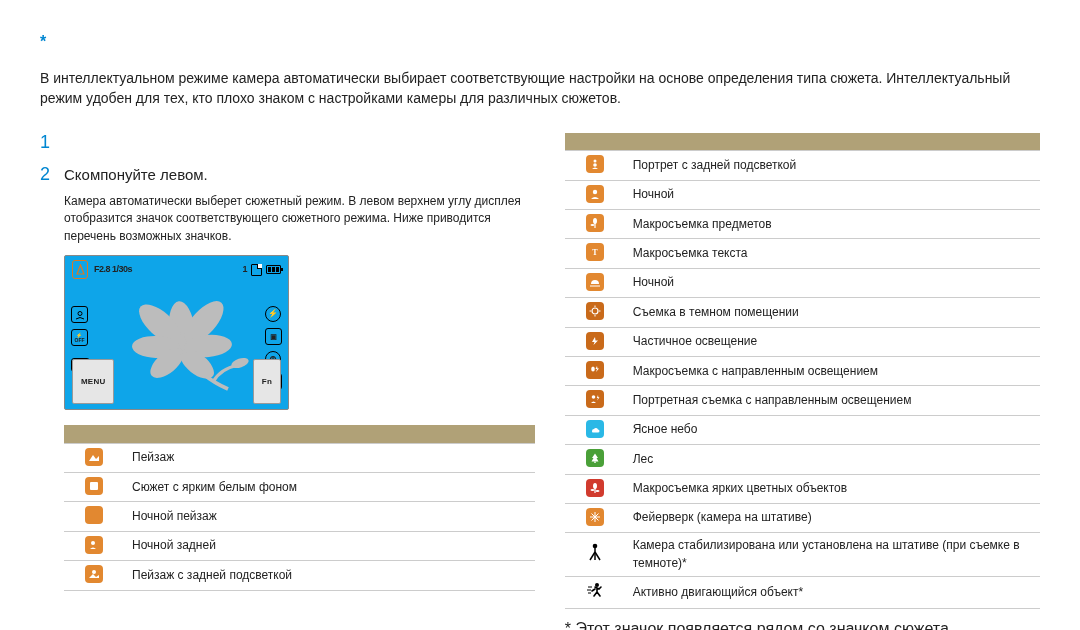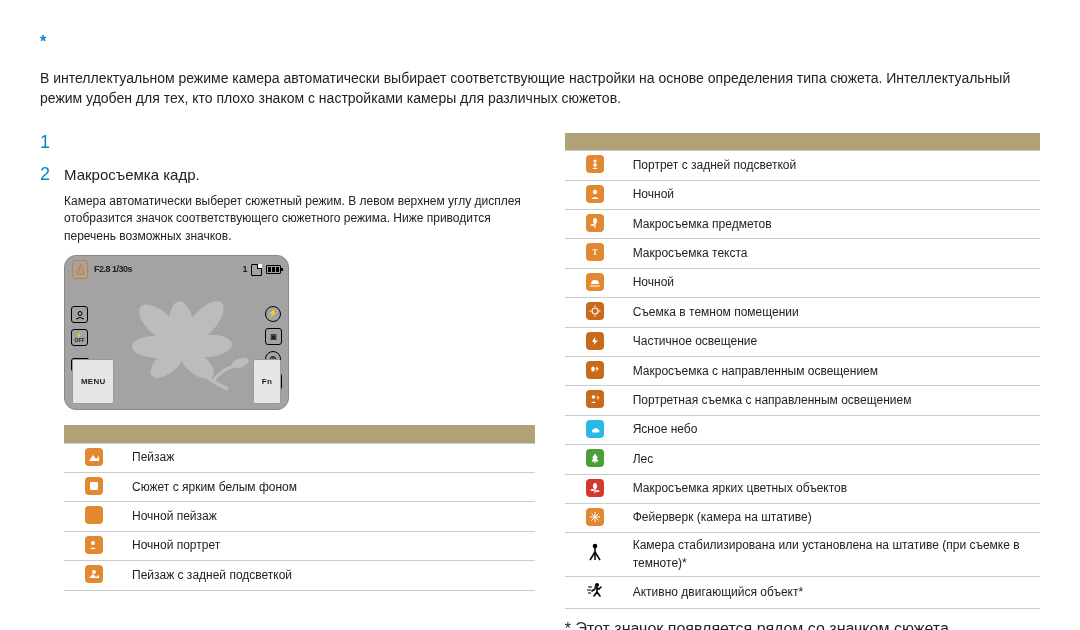--- a/index.html
+++ b/index.html
@@ -63,23 +63,23 @@
     font-size: 12px;
   }
   .display-wrap {
     margin-left: 24px;
     margin-bottom: 15px;
   }
   .camera-display {
     width: 225px;
     height: 155px;
     border: 1px solid #888;
-    border-radius: 12px;
+    border-radius: 2px;
     position: relative;
-    background: #a3a3a3;
+    background: #0ea5e9;
   }
   .disp-topbar {
     position: absolute;
     top: 4px;
     left: 7px;
     right: 7px;
     display: flex;
     justify-content: space-between;
     align-items: center;
     font-family: Arial, sans-serif;
@@ -228,21 +228,21 @@
 <div class="content">
 
   <div class="col-left">
 
     <div class="step">
       <div class="step-num">1</div>
     </div>
 
     <div class="step">
       <div class="step-num">2</div>
-      <div class="step-text">Макросъемка кадр.</div>
+      <div class="step-text">Скомпонуйте левом.</div>
     </div>
 
     <div class="sub-text">Камера автоматически выберет сюжетный режим. В левом верхнем углу дисплея отобразится значок соответствующего сюжетного режима. Ниже приводится перечень возможных значков.</div>
 
     <div class="display-wrap">
       <div class="camera-display">
         <div class="disp-topbar">
           <div class="disp-top-left">
             <span class="disp-mode-icon">
               <svg width="9" height="11" viewBox="0 0 9 11">
@@ -333,21 +333,21 @@
             <td>Ночной пейзаж</td>
           </tr>
       <tr>
             <td class="icon-cell"><span class="sq-icon sq-orange">
                 <svg width="12" height="12" viewBox="0 0 12 12">
                   <circle cx="5" cy="4" r="2" fill="#fff"></circle>
                   <path d="M2 10 Q5 7 8 10 Z" fill="#fff"></path>
                   <path d="M10 2 A2 2 0 1 0 10 6 A1.5 1.5 0 1 1 10 2" fill="#fff"></path>
                 </svg>
               </span></td>
-            <td>Ночной портрет</td>
+            <td>Ночной задней</td>
           </tr>
       <tr>
             <td class="icon-cell"><span class="sq-icon sq-orange">
                 <svg width="12" height="12" viewBox="0 0 12 12">
                   <circle cx="6" cy="4" r="2" fill="#fff"></circle>
                   <path d="M1 10 L5 6 L8 9 L11 7 L11 10 Z" fill="#fff"></path>
                 </svg>
               </span></td>
             <td>Пейзаж с задней подсветкой</td>
           </tr>

